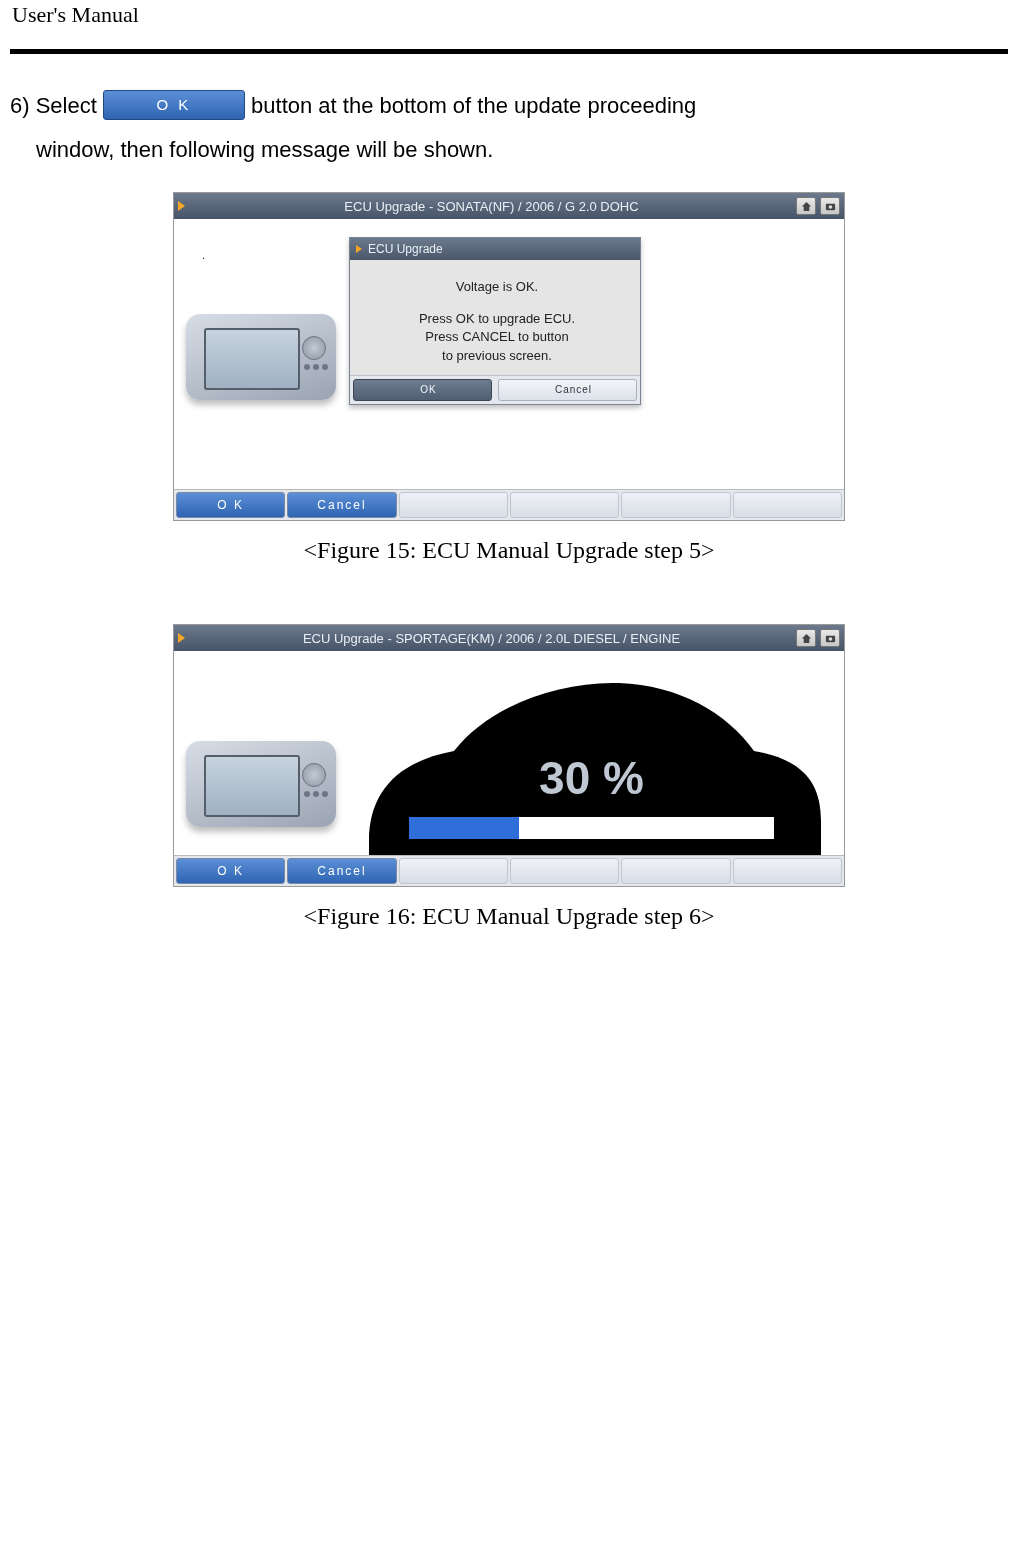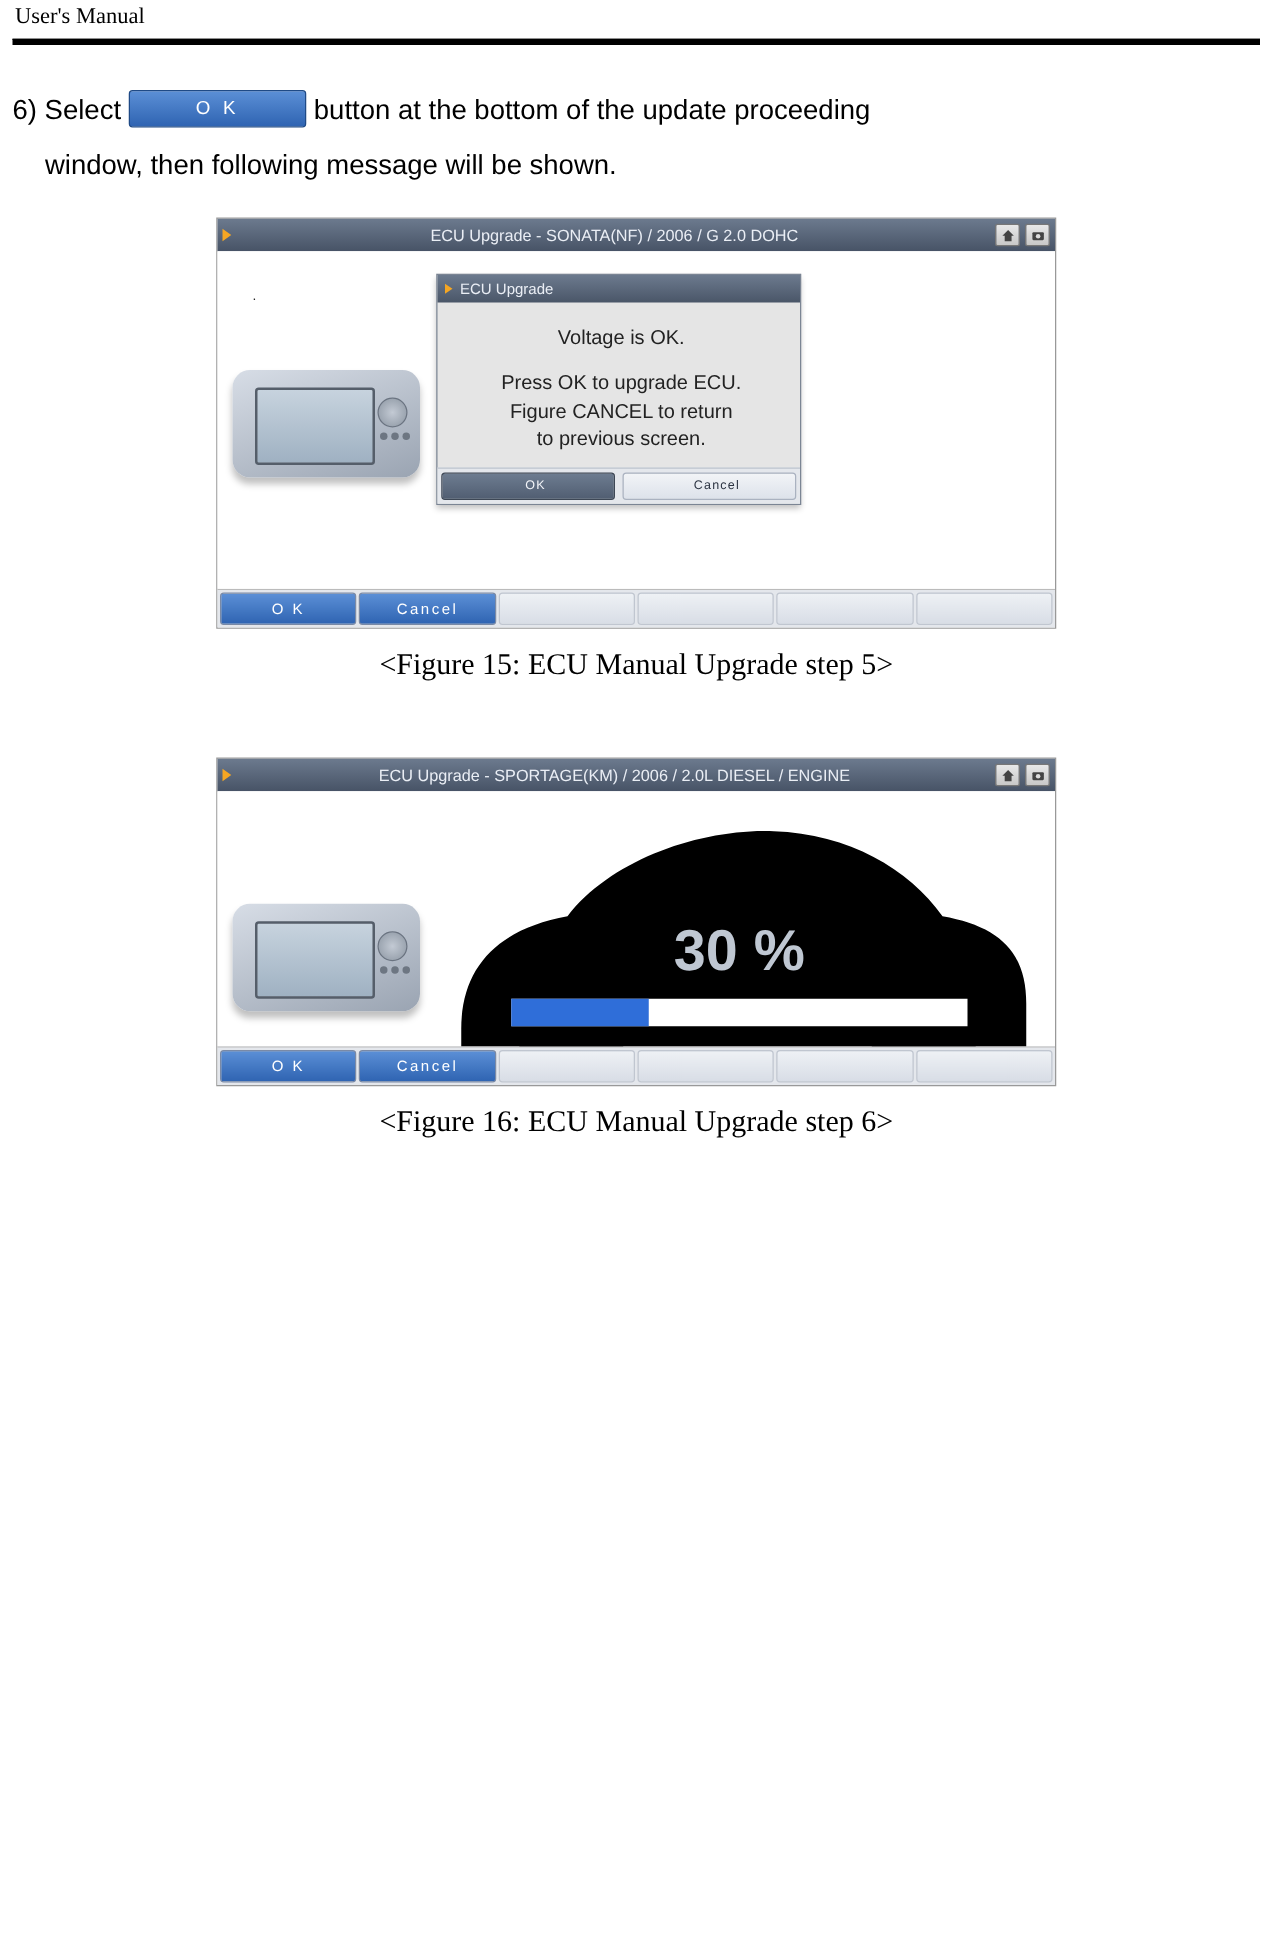--- a/index.html
+++ b/index.html
@@ -8,22 +8,22 @@
     font-family: "Times New Roman", serif;
     background: #fff;
     color: #000;
     width: 1018px;
   }
   .page {
     padding: 0 10px 30px 10px;
     box-sizing: border-box;
   }
   .header {
-    font-size: 18px;
-    padding: 2px 0 8px 2px;
+    font-size: 22px;
+    padding: 2px 0 21px 2px;
   }
   .header-divider {
     height: 4px;
     background: #000;
     border-top: 1px solid #000;
     margin-bottom: 30px;
   }
   .para {
     font-family: Arial, Helvetica, sans-serif;
     font-size: 22px;
@@ -204,21 +204,21 @@
     border-left: 6px solid #f5a623;
     margin-right: 6px;
   }
   .dialog-titlebar .dlg-title {
     color: #eaeef5;
     font-size: 12px;
   }
   .dialog-body {
     padding: 18px 8px 10px 12px;
     text-align: center;
-    font-size: 16px;
+    font-size: 13px;
     line-height: 1.4;
   }
   .dialog-body .spacer { height: 14px; }
   .dialog-buttons {
     background: #e4e7ec;
     border-top: 1px solid #bcc3cd;
     display: flex;
     gap: 6px;
     padding: 3px;
   }
@@ -323,21 +323,21 @@
         </div>
         <div class="dialog">
           <div class="dialog-titlebar">
             <div class="caret"></div>
             <div class="dlg-title">ECU Upgrade</div>
           </div>
           <div class="dialog-body">
             <div>Voltage is OK.</div>
             <div class="spacer"></div>
             <div>Press OK to upgrade ECU.</div>
-            <div>Figure CANCEL to return</div>
+            <div>Press CANCEL to button</div>
             <div>to previous screen.</div>
           </div>
           <div class="dialog-buttons">
             <div class="dlg-btn selected">OK</div>
             <div class="dlg-btn normal">Cancel</div>
           </div>
         </div>
       </div>
       <div class="bottom-bar">
         <div class="bb-button filled">O K</div>

